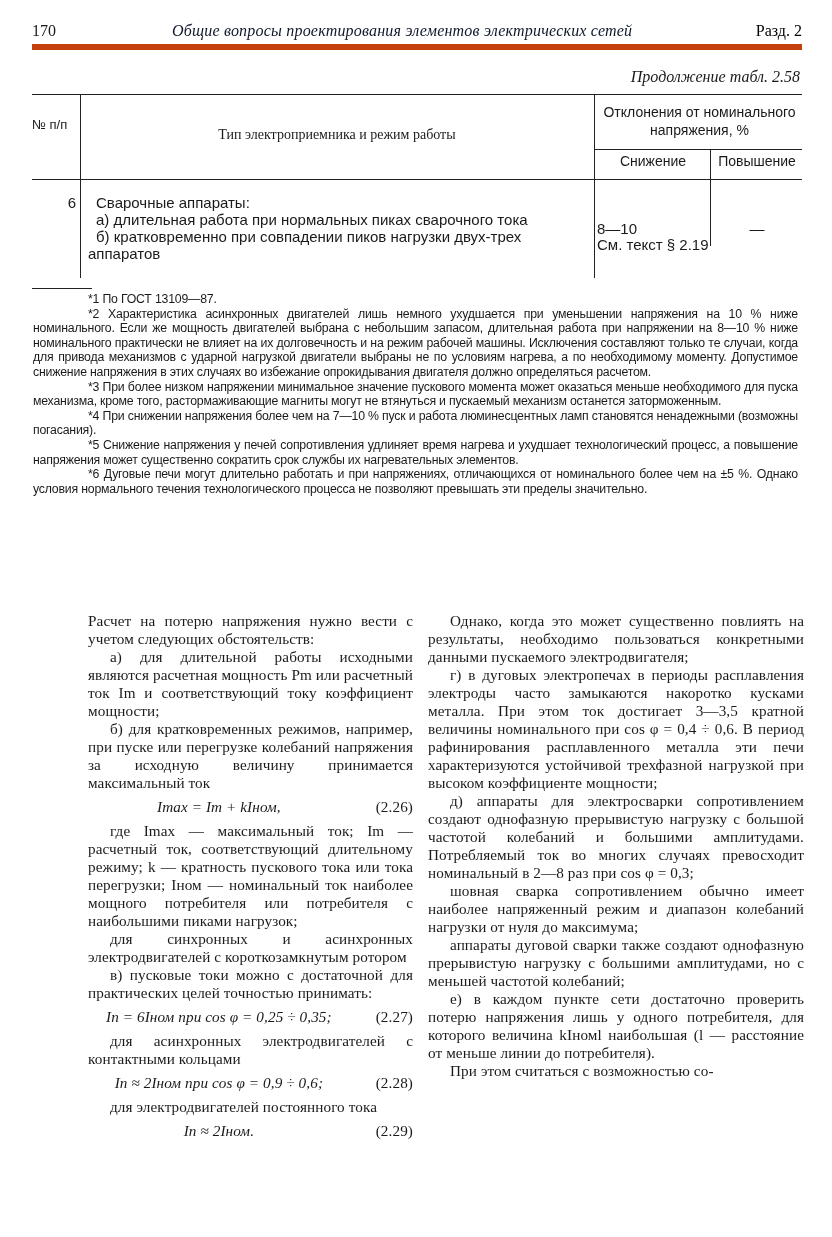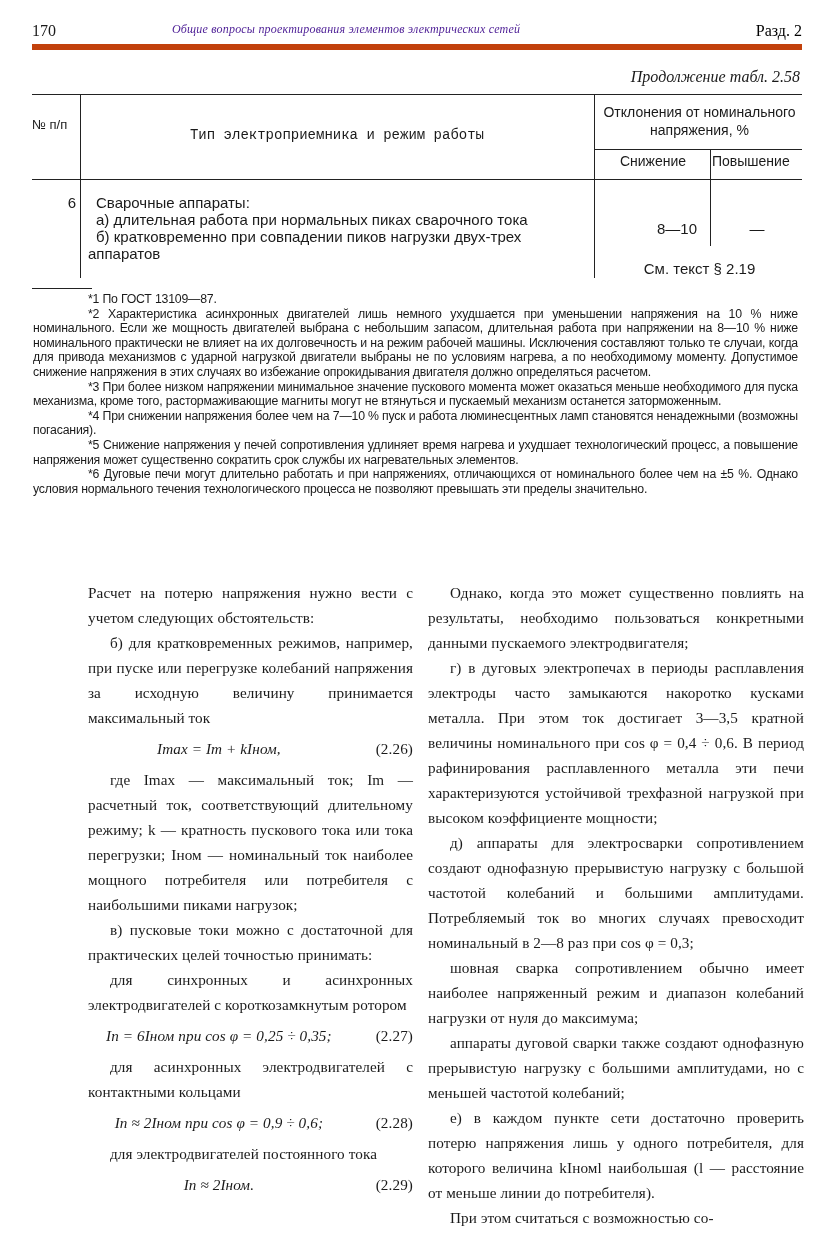--- a/index.html
+++ b/index.html
@@ -5,51 +5,51 @@
   html, body { margin: 0; padding: 0; background: #ffffff; }
   body {
     width: 832px; height: 1237px; position: relative; overflow: hidden;
     font-family: "Liberation Serif", "DejaVu Serif", serif; color: #1a1a1a;
   }
   .abs { position: absolute; }
 
   
   .hdr { top: 20px; left: 32px; width: 770px; height: 24px; border-bottom: 6px solid #c2410c; }
   .hdr-num { position: absolute; left: 0; top: 2px; font-size: 16px; }
-  .hdr-title { position: absolute; left: 140px; top: 2px; font-size: 12px; font-style: italic; letter-spacing: 0.2px; color:#4c1d95; }
+  .hdr-title { position: absolute; left: 140px; top: 2px; font-size: 16px; font-style: italic; letter-spacing: 0.2px; color:#0f172a; }
   .hdr-sec { position: absolute; right: 0; top: 2px; font-size: 16px; color:#000000; }
 
   .cont { top: 68px; right: 32px; font-size: 16px; font-style: italic; }
 
   
   .tbl { top: 94px; left: 32px; width: 770px; border-top: 1.5px solid #222; font-size: 15px; }
   .tbl-row-head { position: relative; height: 84px; border-bottom: 1.5px solid #222; }
   .vline { position: absolute; background: #222; width: 1.2px; }
   .th-num { position: absolute; left: 0; top: 22px; width: 48px; font-family: "Liberation Sans", sans-serif; font-size: 13px; line-height: 15px; }
-  .th-type { position: absolute; left: 50px; width: 510px; top: 32px; text-align: center; font-family: Liberation Mono, monospace; font-size: 14px; }
+  .th-type { position: absolute; left: 50px; width: 510px; top: 32px; text-align: center; font-family: Liberation Serif, serif; font-size: 14px; }
   .th-dev { position: absolute; left: 565px; width: 205px; top: 8px; text-align: center; font-family: "Liberation Sans", sans-serif; font-size: 14px; line-height: 18px; }
   .th-sub-line { position: absolute; left: 563px; top: 54px; width: 207px; height: 1px; background: #222; }
   .th-dec { position: absolute; left: 565px; width: 112px; top: 58px; text-align: center; font-family: "Liberation Sans", sans-serif; font-size: 14px; }
-  .th-inc { position: absolute; left: 680px; width: 90px; top: 58px; text-align: left; font-family: "Liberation Sans", sans-serif; font-size: 14px; }
+  .th-inc { position: absolute; left: 680px; width: 90px; top: 58px; text-align: center; font-family: "Liberation Sans", sans-serif; font-size: 14px; }
 
   .tbl-body { position: relative; height: 98px; font-family: "Liberation Sans", sans-serif; font-size: 15px; line-height: 17px; }
   .td-num { position: absolute; left: 0; width: 44px; top: 14px; text-align: right; }
   .td-text { position: absolute; left: 56px; width: 500px; top: 14px; }
   .td-text p { margin: 0; }
   .ind { text-indent: 8px; }
-  .td-dec { position: absolute; left: 553px; width: 112px; top: 40px; text-align: right; }
+  .td-dec { position: absolute; left: 565px; width: 112px; top: 40px; text-align: left; }
   .td-inc { position: absolute; left: 680px; width: 90px; top: 40px; text-align: center; }
-  .td-span { position: absolute; left: 565px; width: 205px; top: 80px; text-align: center; }
+  .td-span { position: absolute; left: 565px; width: 205px; top: 56px; }
 
   .fn-rule { top: 288px; left: 32px; width: 60px; height: 1px; background: #222; }
   .footnotes { top: 292px; left: 88px; width: 710px; font-family: "Liberation Sans", sans-serif; font-size: 12.3px; line-height: 14.6px; letter-spacing: -0.2px; text-align: justify; }
   .footnotes p { margin: 0; text-indent: 0; }
 
   
-  .col { top: 580px; font-size: 15.2px; line-height: 25px; text-align: justify; letter-spacing: 0.1px; }
+  .col { top: 612px; font-size: 15.2px; line-height: 18px; text-align: justify; letter-spacing: 0.1px; }
   .col-left { left: 88px; width: 325px; }
   .col-right { left: 428px; width: 376px; }
   .col p { margin: 0; text-indent: 0; }
   .eq { display: flex; justify-content: space-between; align-items: baseline; margin: 6px 0 6px 0; font-style: italic; font-family: "Liberation Serif", serif; }
   .eq .eqn { font-style: normal; margin-left: 26px; }
   .eq .formula { flex: 1; text-align: center; }
 </style>
 </head>
 <body>
 
@@ -95,28 +95,29 @@
   <p><span>*1</span> <span>По ГОСТ 13109—87.</span></p>
   <p style="text-indent:0; margin-left:-55px; padding-left:0;"><span style="padding-left:55px;">*2</span> <span>Характеристика асинхронных двигателей лишь немного ухудшается при уменьшении напряжения на 10 % ниже номинального. Если же мощность двигателей выбрана с небольшим запасом, длительная работа при напряжении на 8—10 % ниже номинального практически не влияет на их долговечность и на режим рабочей машины. Исключения составляют только те случаи, когда для привода механизмов с ударной нагрузкой двигатели выбраны не по условиям нагрева, а по необходимому моменту. Допустимое снижение напряжения в этих случаях во избежание опрокидывания двигателя должно определяться расчетом.</span></p>
   <p style="margin-left:-55px;"><span style="padding-left:55px;">*3</span> <span>При более низком напряжении минимальное значение пускового момента может оказаться меньше необходимого для пуска механизма, кроме того, растормаживающие магниты могут не втянуться и пускаемый механизм останется заторможенным.</span></p>
   <p style="margin-left:-55px;"><span style="padding-left:55px;">*4</span> <span>При снижении напряжения более чем на 7—10 % пуск и работа люминесцентных ламп становятся ненадежными (возможны погасания).</span></p>
   <p style="margin-left:-55px;"><span style="padding-left:55px;">*5</span> <span>Снижение напряжения у печей сопротивления удлиняет время нагрева и ухудшает технологический процесс, а повышение напряжения может существенно сократить срок службы их нагревательных элементов.</span></p>
   <p style="margin-left:-55px;"><span style="padding-left:55px;">*6</span> <span>Дуговые печи могут длительно работать и при напряжениях, отличающихся от номинального более чем на ±5 %. Однако условия нормального течения технологического процесса не позволяют превышать эти пределы значительно.</span></p>
 </div>
 
 <div class="abs col col-left">
   <p style="text-indent:0;margin-left:0;">Расчет на потерю напряжения нужно вести с учетом следующих обстоятельств:</p>
+  <p>а) для длительной работы исходными являются расчетная мощность Pm или расчетный ток Im и соответствующий току коэффициент мощности;</p>
   <p>б) для кратковременных режимов, например, при пуске или перегрузке колебаний напряжения за исходную величину принимается максимальный ток</p>
   <div class="eq">
     <span class="formula">Imax = Im + kIном,</span>
     <span class="eqn">(2.26)</span>
   </div>
   <p>где Imax — максимальный ток; Im — расчетный ток, соответствующий длительному режиму; k — кратность пускового тока или тока перегрузки; Iном — номинальный ток наиболее мощного потребителя или потребителя с наибольшими пиками нагрузок;</p>
+  <p>для синхронных и асинхронных электродвигателей с короткозамкнутым ротором</p>
   <p>в) пусковые токи можно с достаточной для практических целей точностью принимать:</p>
-  <p>для синхронных и асинхронных электродвигателей с короткозамкнутым ротором</p>
   <div class="eq">
     <span class="formula">Iп = 6Iном   при   cos φ = 0,25 ÷ 0,35;</span>
     <span class="eqn">(2.27)</span>
   </div>
   <p>для асинхронных электродвигателей с контактными кольцами</p>
   <div class="eq">
     <span class="formula">Iп ≈ 2Iном   при   cos φ = 0,9 ÷ 0,6;</span>
     <span class="eqn">(2.28)</span>
   </div>
   <p>для электродвигателей постоянного тока</p>

